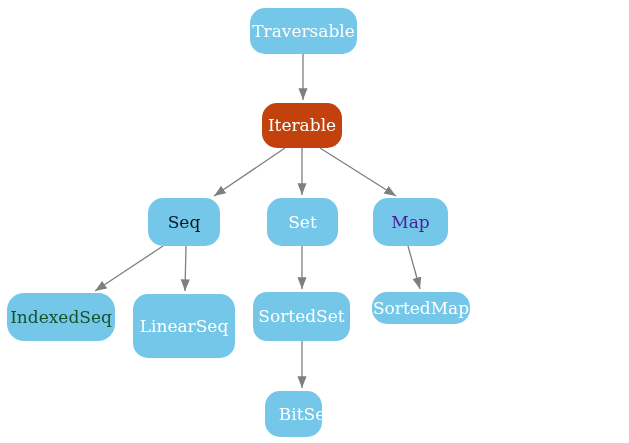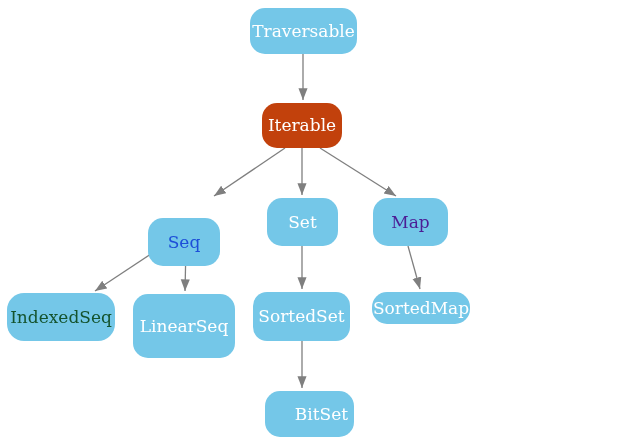--- a/index.html
+++ b/index.html
@@ -62,38 +62,38 @@
         <line x1="302" y1="341" x2="302" y2="388" stroke="#7f7f7f" marker-end="url(#arrowhead)"></line>
       </g>
   </svg>
   <div id="node-group">
       <div class="node" style="left: 250px; top: 8px; width: 107px; height: 46px; background: rgb(116, 199, 232); color: rgb(255, 255, 255);">
         <span>Traversable</span>
       </div>
       <div class="node" style="left: 262px; top: 103px; width: 80px; height: 45px; background: #c2410c; color: rgb(255, 255, 255);">
         <span>Iterable</span>
       </div>
-      <div class="node" style="left: 148px; top: 198px; width: 72px; height: 48px; background: rgb(116, 199, 232); color: #1d4ed8; margin-top: 20px;">
+      <div class="node" style="left: 148px; top: 198px; width: 72px; height: 48px; background: rgb(116, 199, 232); color: #0f172a;">
         <span>Seq</span>
       </div>
       <div class="node" style="left: 267px; top: 198px; width: 71px; height: 48px; background: rgb(116, 199, 232); color: rgb(255, 255, 255);">
         <span>Set</span>
       </div>
       <div class="node" style="left: 373px; top: 198px; width: 75px; height: 48px; background: rgb(116, 199, 232); color: #4c1d95;">
         <span>Map</span>
       </div>
       <div class="node" style="left: 7px; top: 293px; width: 108px; height: 48px; background: rgb(116, 199, 232); color: #14532d; border-radius: 17px;">
         <span>IndexedSeq</span>
       </div>
       <div class="node" style="left: 133px; top: 294px; width: 102px; height: 64px; background: rgb(116, 199, 232); color: rgb(255, 255, 255);">
         <span>LinearSeq</span>
       </div>
       <div class="node" style="left: 253px; top: 292px; width: 97px; height: 49px; background: rgb(116, 199, 232); color: rgb(255, 255, 255); border-radius: 14px;">
         <span>SortedSet</span>
       </div>
       <div class="node" style="left: 372px; top: 292px; width: 98px; height: 32px; background: rgb(116, 199, 232); color: rgb(255, 255, 255);">
         <span>SortedMap</span>
       </div>
-      <div class="node" style="left: 265px; top: 391px; width: 89px; height: 46px; background: rgb(116, 199, 232); color: rgb(255, 255, 255); padding-left: 24px;">
+      <div class="node" style="left: 265px; top: 391px; width: 57px; height: 46px; background: rgb(116, 199, 232); color: rgb(255, 255, 255); padding-left: 24px;">
         <span>BitSet</span>
       </div>
     </div>
 </div>
 
 </body></html>

